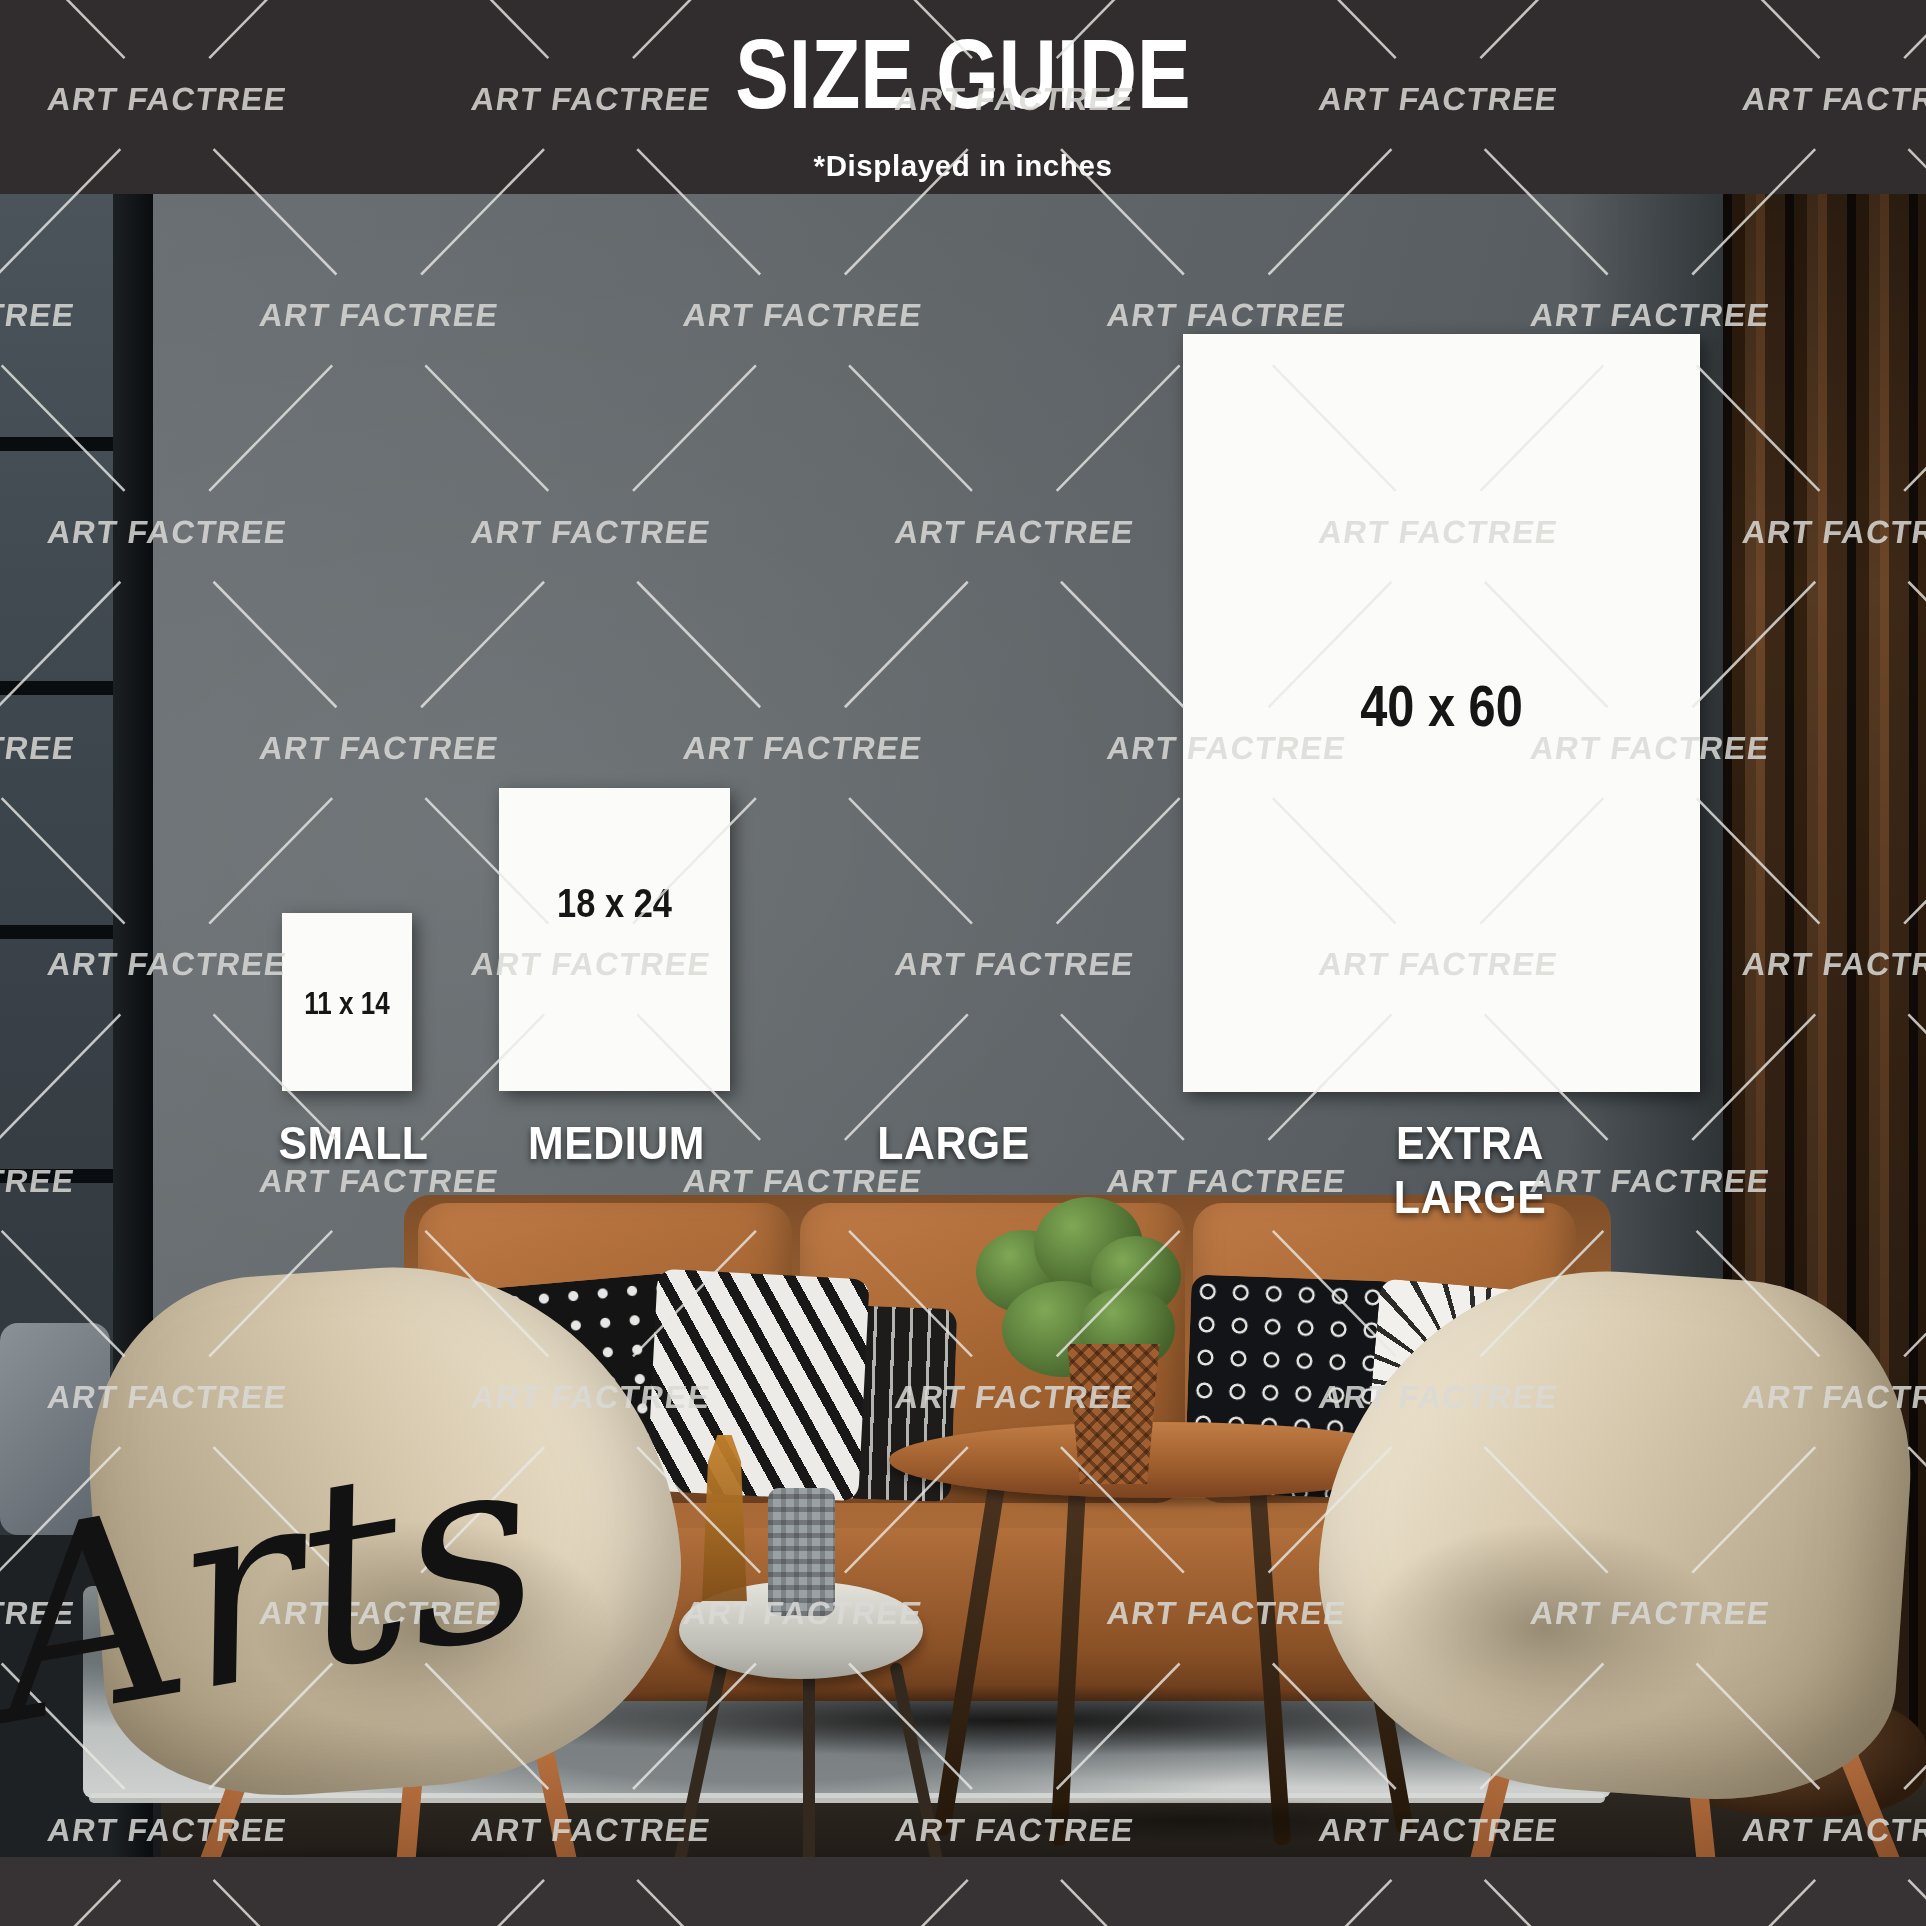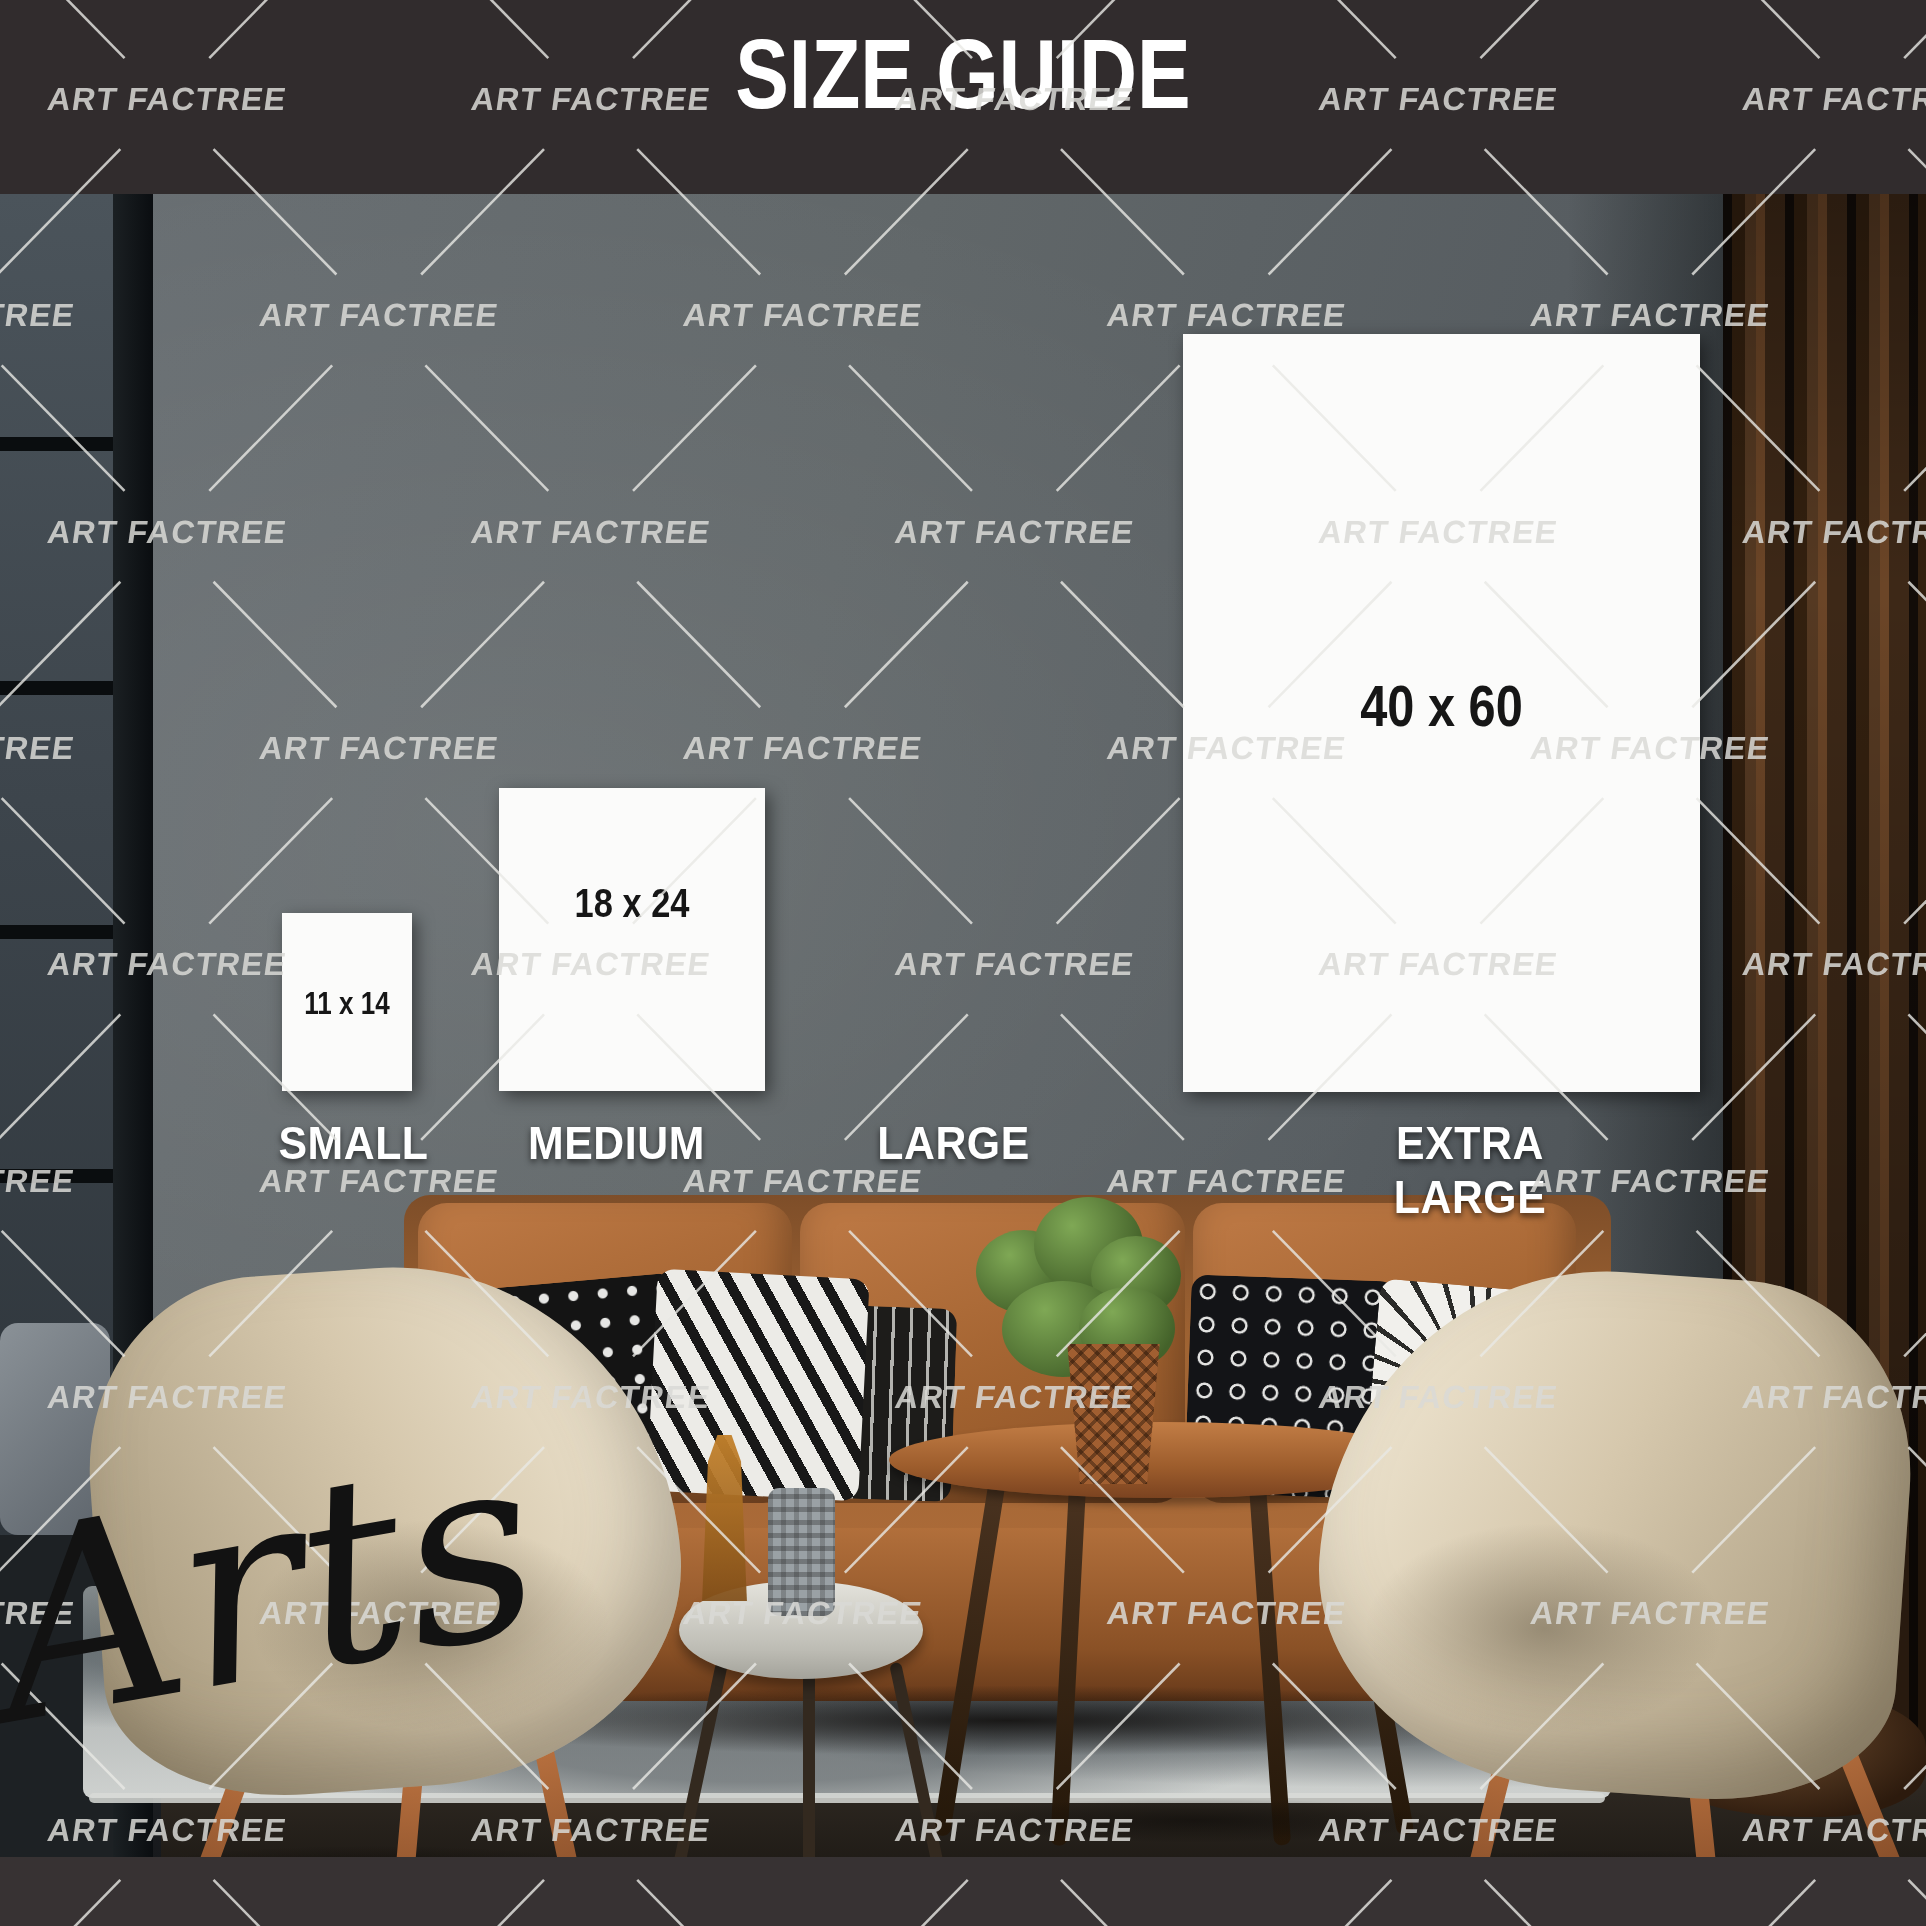--- a/index.html
+++ b/index.html
@@ -149,21 +149,21 @@
   .band.bottom{top:1857px;height:69px;background:#373233;}
   .title{left:0;top:18px;width:1926px;text-align:center;z-index:41;color:#fff;
     font-size:98px;font-weight:bold;letter-spacing:0px;transform:scaleX(.82);}
   .subtitle{left:0;top:149px;width:1926px;text-align:center;z-index:41;color:#fff;
     font-size:29.5px;font-weight:bold;letter-spacing:0.6px;}
 
   .poster{z-index:30;background:#fbfbfa;box-shadow:4.5px 6.4px 16.7px rgba(0,0,0,.5);}
   .poster .dims{left:0;width:100%;text-align:center;transform:translateY(-50%) scaleX(.84);
     color:#161616;font-weight:bold;}
   .poster-small {left:282px; top:913px;width:130px;height:178px;}
-  .poster-medium{left:499px; top:788px;width:266px;height:303px;}
+  .poster-medium{left:499px; top:788px;width:231px;height:303px;}
   .poster-large {left:803px;top:710px;width:302px;height:381px;}
   .poster-xl    {left:1183px;top:334px; width:517px;height:758px;}
   .poster-small  .dims{top:51%;font-size:31px;}
   .poster-medium .dims{top:38%;font-size:41px;}
   .poster-large  .dims{top:39%;font-size:48px;}
   .poster-xl     .dims{top:49%;font-size:58px;}
 
   .size-label{z-index:31;top:1116px;text-align:center;color:#fff;font-size:46px;
     font-weight:bold;letter-spacing:0.6px;transform:scaleX(.93);
     text-shadow:0 2.6px 6.4px rgba(0,0,0,.6);}
@@ -261,20 +261,21 @@
     <div class="leg" style="left:212px;top:498px;transform:rotate(14deg);"></div>
     <div class="leg" style="left:398px;top:504px;transform:rotate(-6deg);"></div>
     <div class="leg" style="left:539px;top:478px;transform:rotate(-22deg);"></div>
     <div class="shell"></div>
     <div class="scoop" style="left:77px;top:276px;"></div>
   </div>
 
   <div class="band top"></div>
   <div class="band bottom"></div>
   <div class="title">SIZE GUIDE</div>
+  <div class="subtitle">*Displayed in inches</div>
 
   <div class="poster poster-small">
     <div class="dims">11 x 14</div>
   </div>
   <div class="poster poster-medium">
     <div class="dims">18 x 24</div>
   </div>
   <div class="poster poster-xl">
     <div class="dims">40 x 60</div>
   </div>

